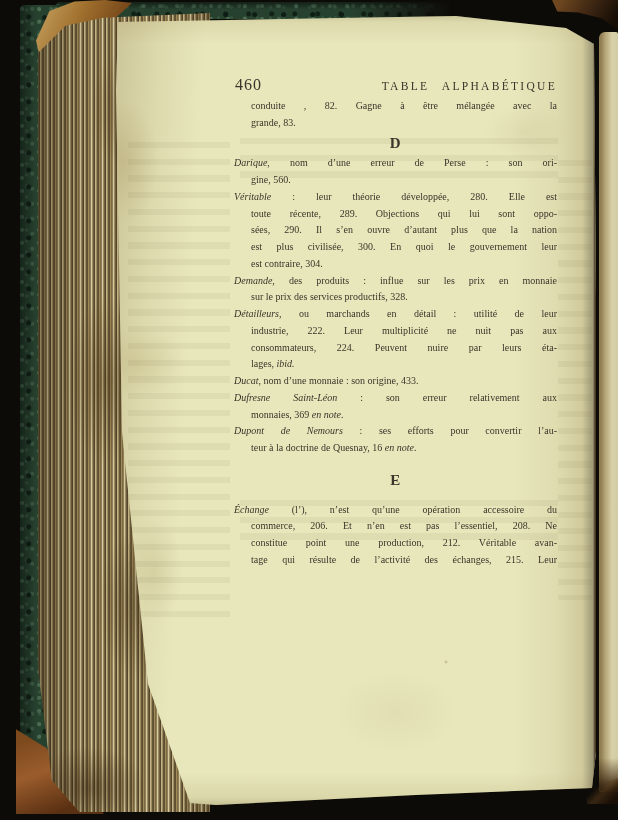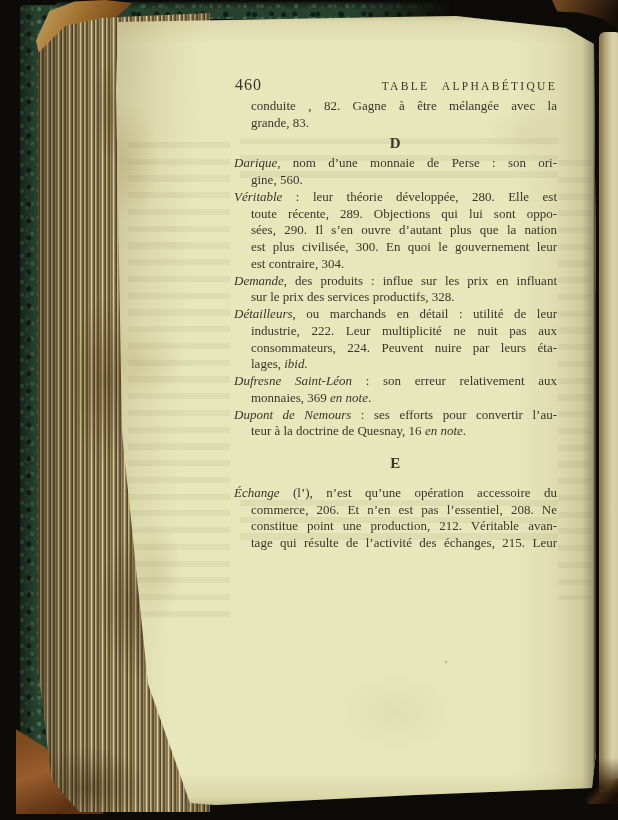--- a/index.html
+++ b/index.html
@@ -121,21 +121,21 @@
   #page-number{
     position:absolute;left:1px;top:0;font-size:16px;letter-spacing:1px;
     font-variant-numeric:oldstyle-nums;
   }
   #running-header{
     position:absolute;left:0;right:0;top:4px;text-align:right;
     font-size:11.5px;letter-spacing:2.3px;word-spacing:8px;
   }
   #text-flow{position:relative;margin-top:2px;}
   .line{
-    font-size:13px;line-height:16.75px;white-space:nowrap;
+    font-size:10px;line-height:16.75px;white-space:nowrap;
     text-align:justify;text-align-last:justify;
     font-variant-numeric:oldstyle-nums;
   }
   .line.cont{padding-left:17px;}
   .line.end{text-align-last:left;}
   .it{font-style:italic;}
   .section-heading{
     text-align:center;font-weight:bold;font-size:15px;line-height:16.75px;
     margin:3.5px 0;letter-spacing:.5px;
   }
@@ -164,41 +164,44 @@
       <span id="page-number">460</span>
       <span id="running-header">TABLE ALPHABÉTIQUE</span>
     </div>
     <div id="text-flow">
         <div>
           <div class="line cont"><span>conduite , 82. Gagne à être mélangée avec la</span></div>
           <div class="line cont end"><span>grande, 83.</span></div>
         </div>
         <div class="section-heading">D</div>
         <div>
-          <div class="line"><span class="it">Darique</span><span>, nom d’une monnaie de Perse : son ori-</span></div>
+          <div class="line"><span class="it">Darique</span><span>, nom d’une erreur de Perse : son ori-</span></div>
           <div class="line cont end"><span>gine, 560.</span></div>
         </div>
         <div>
           <div class="line"><span class="it">Véritable</span><span> : leur théorie développée, 280. Elle est</span></div>
           <div class="line cont"><span>toute récente, 289. Objections qui lui sont oppo-</span></div>
           <div class="line cont"><span>sées, 290. Il s’en ouvre d’autant plus que la nation</span></div>
           <div class="line cont"><span>est plus civilisée, 300. En quoi le gouvernement leur</span></div>
           <div class="line cont end"><span>est contraire, 304.</span></div>
         </div>
         <div>
-          <div class="line"><span class="it">Demande</span><span>, des produits : influe sur les prix en influant</span></div>
+          <div class="line"><span class="it">Demande</span><span>, des produits : influe sur les prix en monnaie</span></div>
           <div class="line cont end"><span>sur le prix des services productifs, 328.</span></div>
         </div>
         <div>
           <div class="line"><span class="it">Détailleurs</span><span>, ou marchands en détail : utilité de leur</span></div>
           <div class="line cont"><span>industrie, 222. Leur multiplicité ne nuit pas aux</span></div>
           <div class="line cont"><span>consommateurs, 224. Peuvent nuire par leurs éta-</span></div>
           <div class="line cont end"><span>lages, </span><span class="it">ibid.</span></div>
         </div>
         <div>
+          <div class="line end"><span class="it">Ducat</span><span>, nom d’une monnaie : son origine, 433.</span></div>
+        </div>
+        <div>
           <div class="line"><span class="it">Dufresne Saint-Léon</span><span> : son erreur relativement aux</span></div>
           <div class="line cont end"><span>monnaies, 369 </span><span class="it">en note</span><span>.</span></div>
         </div>
         <div>
           <div class="line"><span class="it">Dupont de Nemours</span><span> : ses efforts pour convertir l’au-</span></div>
           <div class="line cont end"><span>teur à la doctrine de Quesnay, 16 </span><span class="it">en note</span><span>.</span></div>
         </div>
         <div class="section-heading sp">E</div>
         <div>
           <div class="line"><span class="it">Échange</span><span> (l’), n’est qu’une opération accessoire du</span></div>

